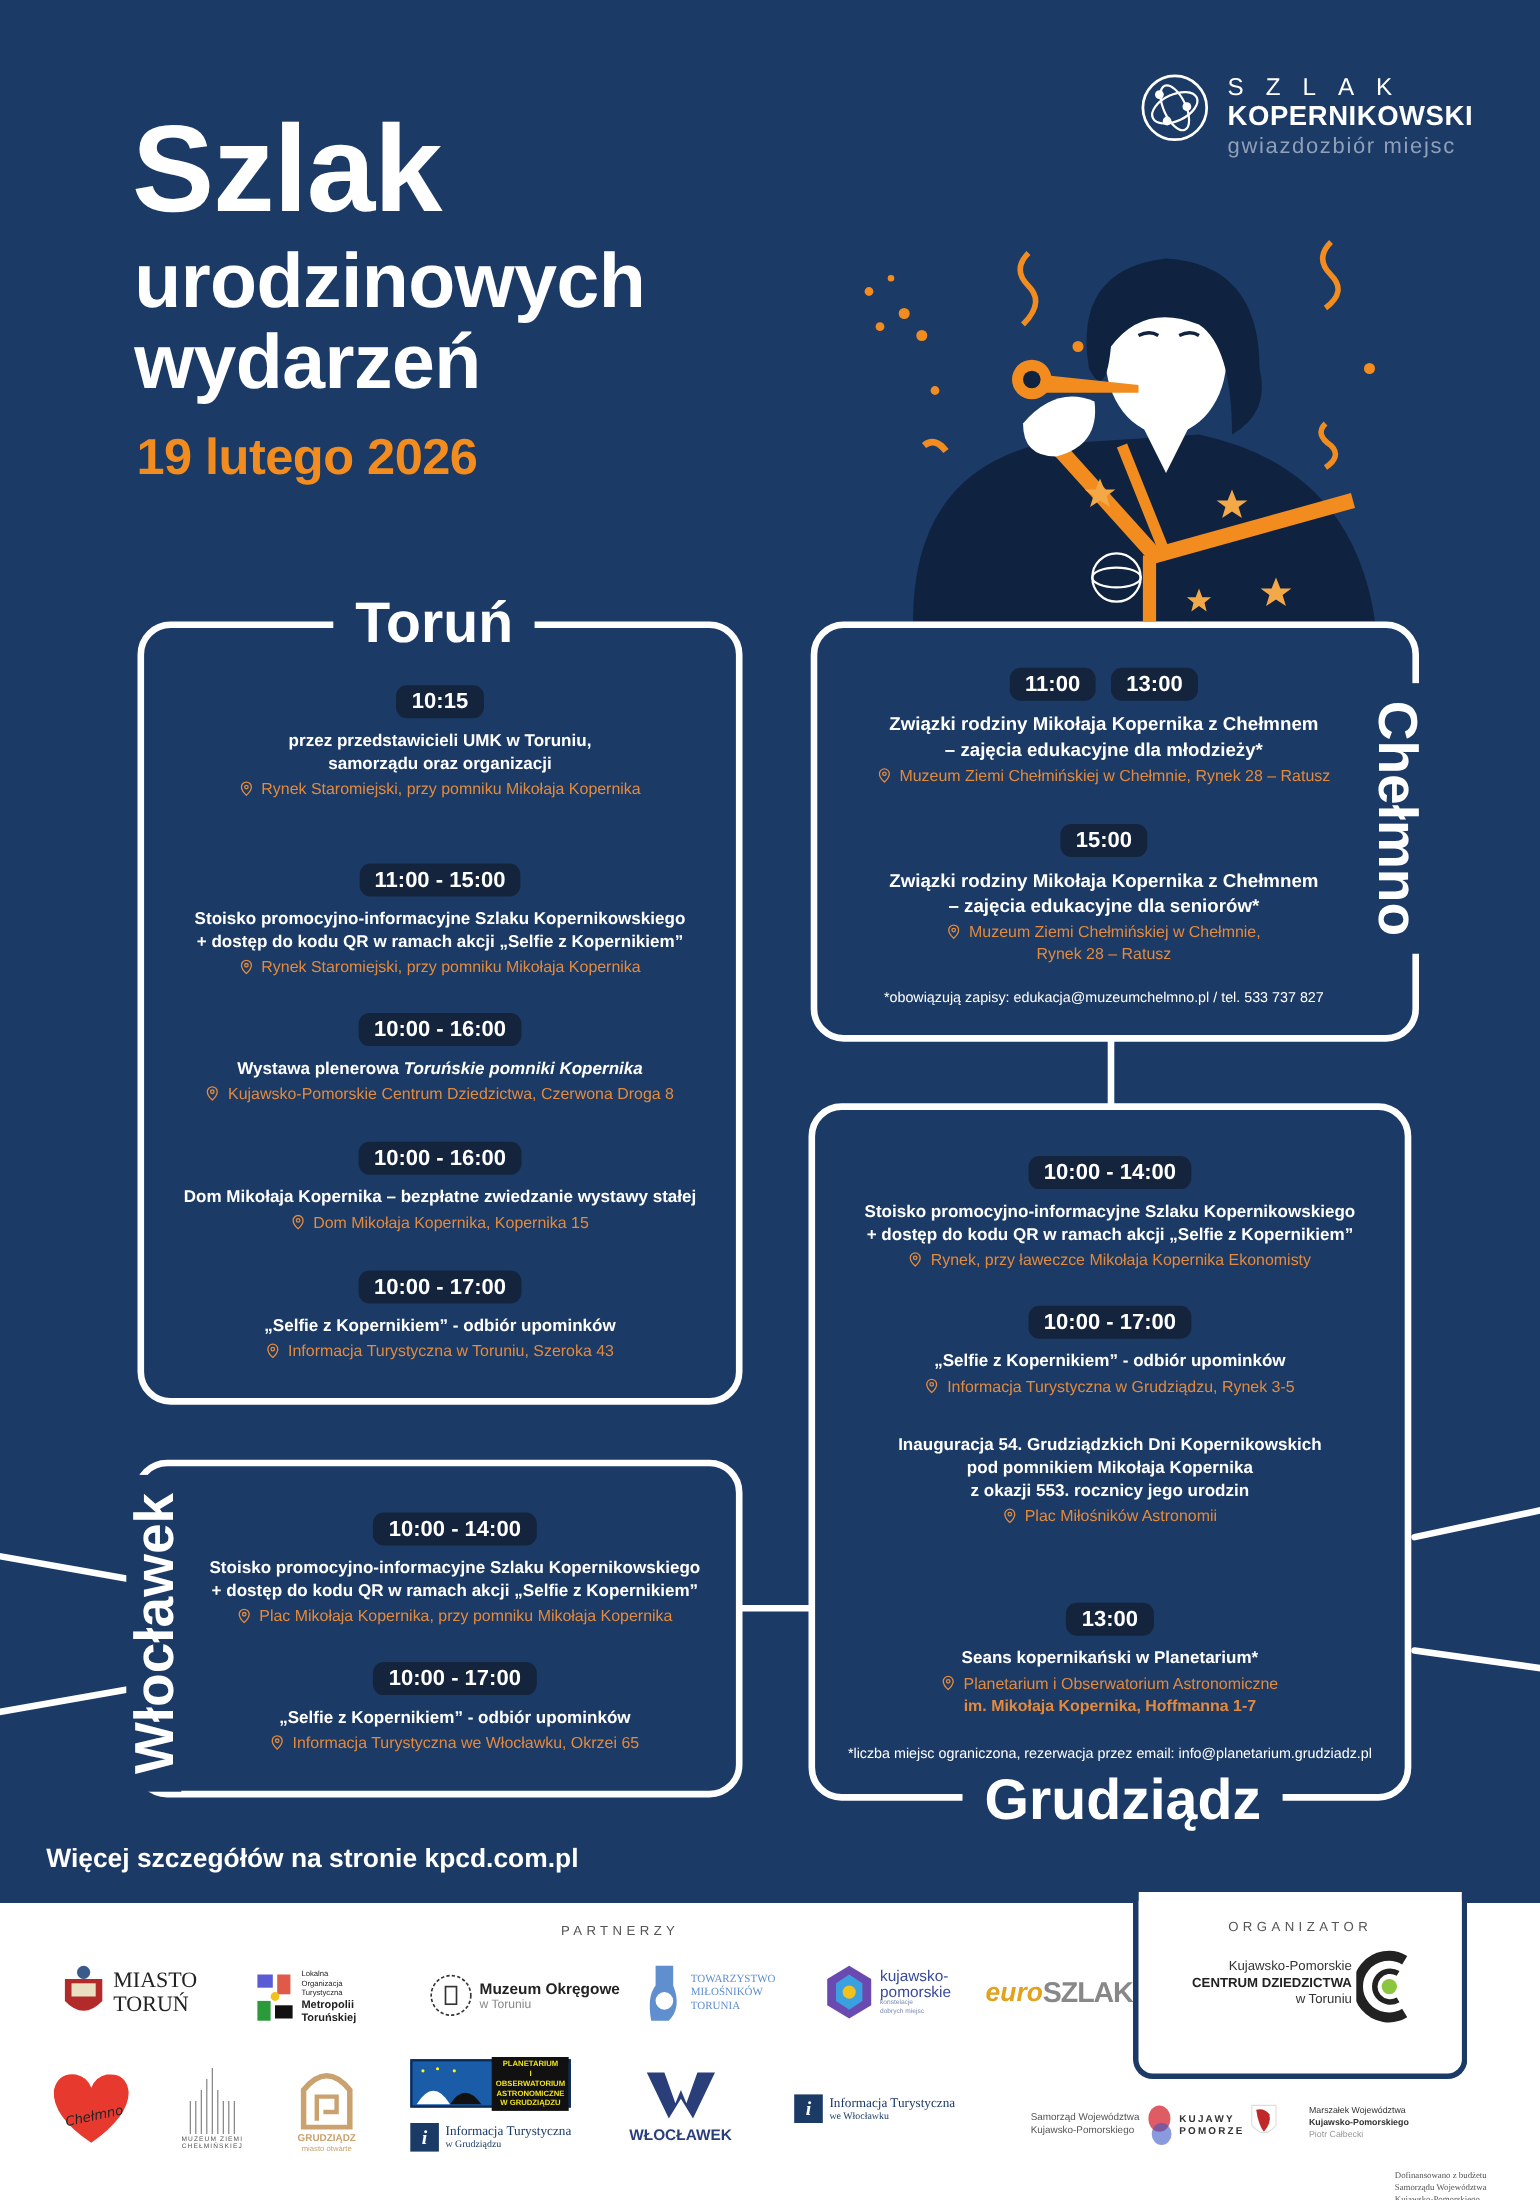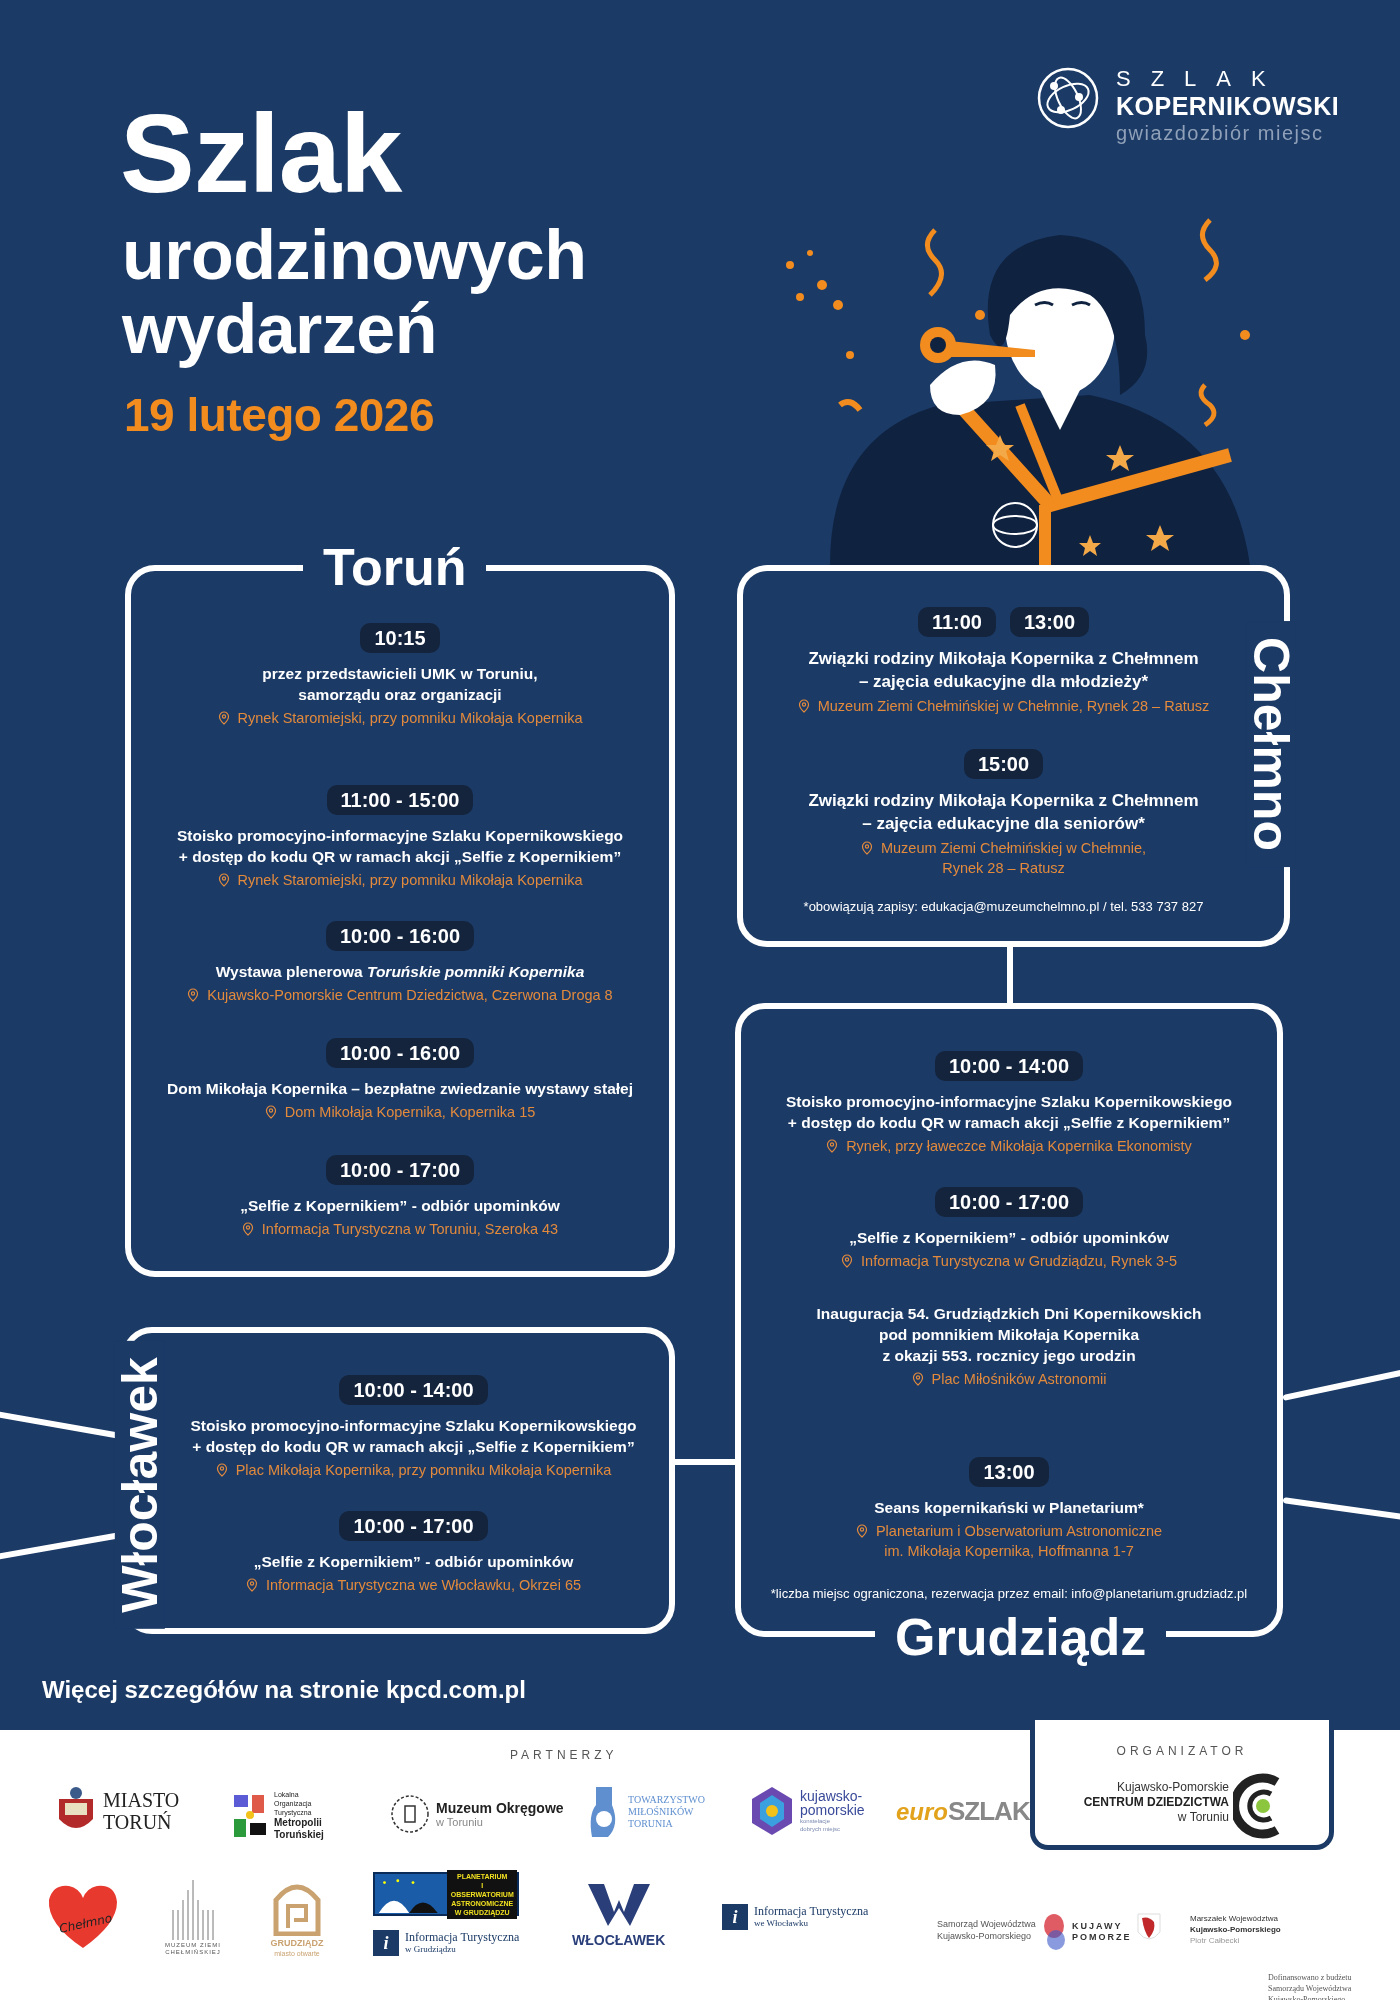--- a/index.html
+++ b/index.html
@@ -36,21 +36,21 @@
   .note { color: #fff; font-size: 13px; line-height: 18px; }
 
   .line { position: absolute; background: #fff; height: 6px; border-radius: 3px; transform-origin: left center; }
   .vline { position: absolute; background: #fff; width: 6px; }
 
   .more { position: absolute; left: 42px; top: 1676px; color: #fff; font-weight: 700; font-size: 24px; }
 
   
   .partners-label { position: absolute; left: 510px; top: 1748px; color: #555; font-size: 12px; letter-spacing: 4px; }
   .plogo { position: absolute; display: flex; align-items: center; gap: 6px; }
-  .org-box { position: absolute; left: 1030px; top: 1720px; width: 304px; height: 130px; border: 5px solid #1b3a66; border-top: none; border-radius: 0 0 18px 18px; background: #fff; }
+  .org-box { position: absolute; left: 1030px; top: 1720px; width: 304px; height: 170px; border: 5px solid #1b3a66; border-top: none; border-radius: 0 0 18px 18px; background: #fff; }
   .org-box::before { content: ""; position: absolute; left: -5px; right: -5px; top: -2px; height: 10px; border-left: 5px solid #1b3a66; border-right: 5px solid #1b3a66; }
   .org-label { position: absolute; left: 0; right: 0; top: 24px; text-align: center; color: #555; font-size: 12px; letter-spacing: 4px; }
   .org-name { position: absolute; right: 100px; top: 60px; text-align: right; font-size: 12px; color: #333; line-height: 15px; }
   .org-name b { font-weight: 700; color: #222; }
   .org-icon { position: absolute; right: 40px; top: 52px; width: 56px; height: 68px; }
   .small-txt { font-size: 9px; color: #555; line-height: 12px; }
 </style>
 </head>
 <body>
 
@@ -285,21 +285,21 @@
       <div class="time-row">
           <span class="time">13:00</span>
         </div>
       <div class="ev-title">
           <div>Seans kopernikański w Planetarium*</div>
         </div>
       <div class="ev-loc"><svg class="pin" viewBox="0 0 12 14">
             <path d="M6 1a4.5 4.5 0 0 0-4.5 4.5C1.5 9 6 13 6 13s4.5-4 4.5-7.5A4.5 4.5 0 0 0 6 1z" fill="none" stroke="#e38a3c" stroke-width="1.2"></path>
             <circle cx="6" cy="5.5" r="1.6" fill="none" stroke="#e38a3c" stroke-width="1.2"></circle>
           </svg><span>Planetarium i Obserwatorium Astronomiczne</span></div>
-      <div class="ev-loc" style="margin-top:0;">im. Mikołaja Kopernika, Hoffmanna 1-7</div>
+      <div class="ev-loc" style="margin-top:0;font-weight:bold;">im. Mikołaja Kopernika, Hoffmanna 1-7</div>
     </div>
 
     <div class="event note" style="top:576px;">*liczba miejsc ograniczona, rezerwacja przez email: info@planetarium.grudziadz.pl</div>
   </div>
 
   <div class="box" style="left:122px; top:1327px; width:553px; height:307px;">
     <div class="box-vtitle" style="left:-132px; top:127px; transform:rotate(-90deg); transform-origin:center;">Włocławek</div>
 
     <div class="event" style="top:42px; left:30px;">
       <div class="time-row">

